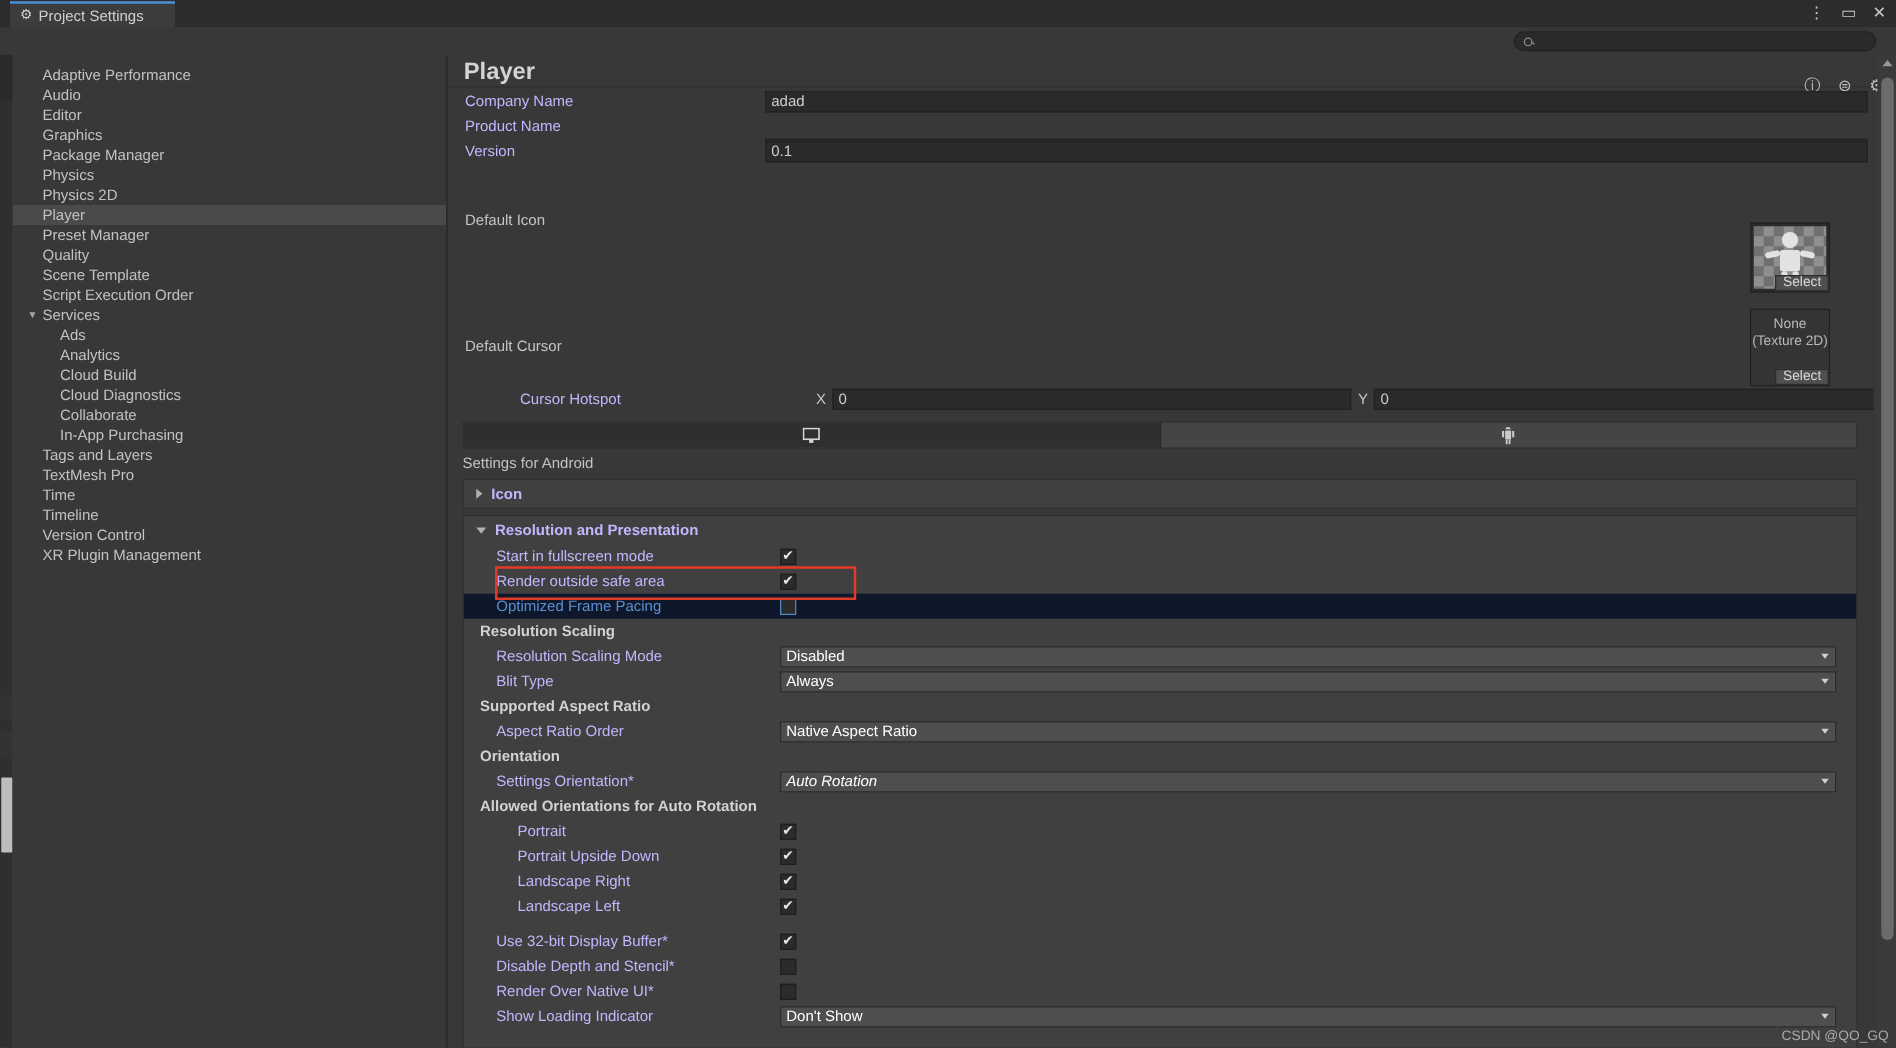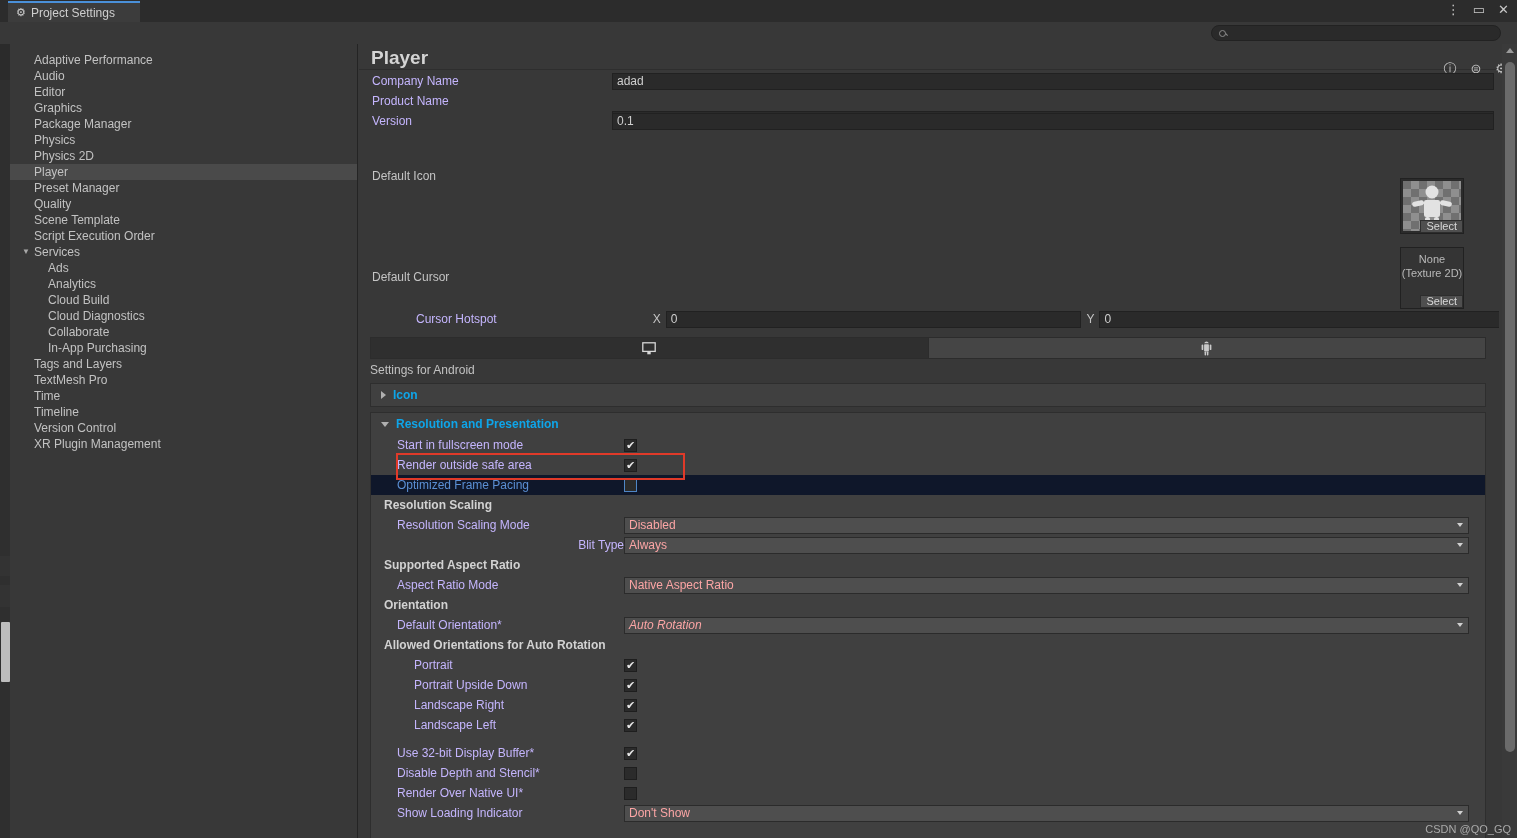--- a/index.html
+++ b/index.html
@@ -102,35 +102,35 @@
      background:#454545; border:1px solid #2c2c2c; display:flex; }
   .plat-tab { flex:1; display:flex; align-items:center; justify-content:center; }
   .plat-tab.active { background:#2f2f2f; border-right:1px solid #2c2c2c; }
 
   .settings-for { position:absolute; left:11px; top:292px; font-size:12px; color:#c2c2c2; }
 
   
   .groupbox { position:absolute; left:11px; width:1116px;
      background:#404040; border:1px solid #2e2e2e; }
   .fold-head { height:22px; display:flex; align-items:center; padding-left:10px;
-     font-size:12px; font-weight:bold; color:#0ea5e9; }
+     font-size:12px; font-weight:bold; color:#c4b5fd; }
   .tri { width:0; height:0; margin-right:7px; }
   .tri.right { border-left:5px solid #b0b0b0; border-top:4px solid transparent; border-bottom:4px solid transparent; }
   .tri.down { border-top:5px solid #b0b0b0; border-left:4px solid transparent; border-right:4px solid transparent; }
 
   .sub-head { font-size:12px; font-weight:bold; color:#d2d2d2; padding-left:13px; height:20px;
      line-height:20px; }
 
   .chk { width:13px; height:13px; background:#2b2b2b; border:1px solid #1e1e1e;
      display:flex; align-items:center; justify-content:center; }
   .chk.on::after { content:"✔"; color:#e8e8e8; font-size:11px; line-height:11px; }
   .chk.focus { border:1px solid #4f86c6; }
 
   .dd { position:relative; height:17px; background:#4e4e4e; border:1px solid #2b2b2b;
-     color:#fca5a5; font-size:12px; line-height:15px; padding:0 4px; display:flex; align-items:center; }
+     color:#ffffff; font-size:12px; line-height:15px; padding:0 4px; display:flex; align-items:center; }
   .dd .arrow { position:absolute; right:5px; width:0; height:0;
      border-top:4px solid #d0d0d0; border-left:3.5px solid transparent; border-right:3.5px solid transparent; }
 
   
   .annot { position:absolute; border:2px solid #e03a29; pointer-events:none; }
 
   
   .vscroll { position:absolute; right:0; top:44px; width:15px; height:794px; background:#3a3a3a; }
   .vthumb { position:absolute; left:3px; top:18px; width:10px; height:690px;
      background:#6b6b6b; border-radius:5px; }
@@ -314,38 +314,38 @@
               <div class="chk focus"></div>
             </div>
             <div class="sub-head">Resolution Scaling</div>
             <div class="row" style="height: 20px;">
               <div class="lbl" style="padding-left: 26px;">Resolution Scaling Mode</div>
               <div class="dd" style="width: 845px;">
                 <span>Disabled</span>
                 <span class="arrow"></span>
               </div>
             </div>
-            <div class="row" style="height: 20px; text-align: right;">
+            <div class="row" style="height: 20px;">
               <div class="lbl" style="padding-left: 26px;">Blit Type</div>
               <div class="dd" style="width: 845px;">
                 <span>Always</span>
                 <span class="arrow"></span>
               </div>
             </div>
             <div class="sub-head">Supported Aspect Ratio</div>
             <div class="row" style="height: 20px;">
-              <div class="lbl" style="padding-left: 26px;">Aspect Ratio Mode</div>
+              <div class="lbl" style="padding-left: 26px;">Aspect Ratio Order</div>
               <div class="dd" style="width: 845px;">
                 <span>Native Aspect Ratio</span>
                 <span class="arrow"></span>
               </div>
             </div>
             <div class="sub-head">Orientation</div>
             <div class="row" style="height: 20px;">
-              <div class="lbl" style="padding-left: 26px;">Default Orientation*</div>
+              <div class="lbl" style="padding-left: 26px;">Settings Orientation*</div>
               <div class="dd" style="width: 845px; font-style: italic;">
                 <span>Auto Rotation</span>
                 <span class="arrow"></span>
               </div>
             </div>
             <div class="sub-head">Allowed Orientations for Auto Rotation</div>
             <div class="row" style="height: 20px;">
               <div class="lbl" style="padding-left: 43px;">Portrait</div>
               <div class="chk on"></div>
             </div>

